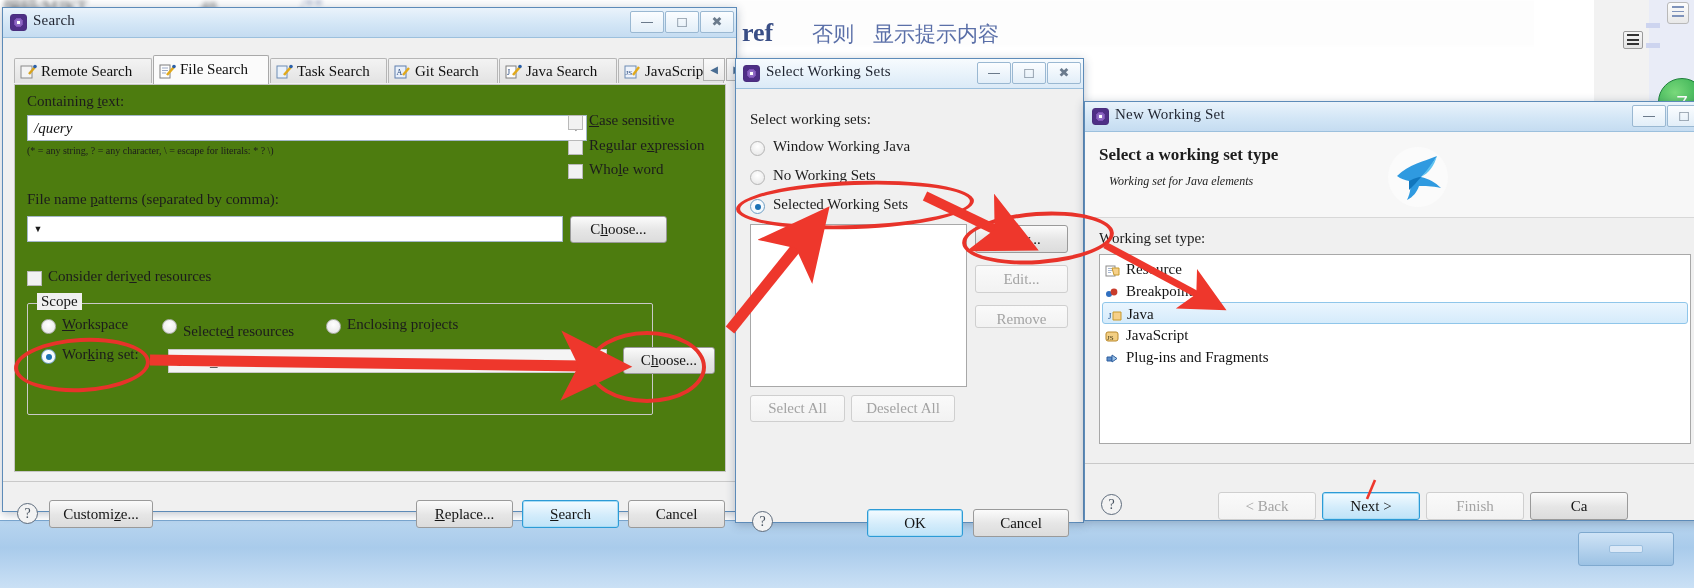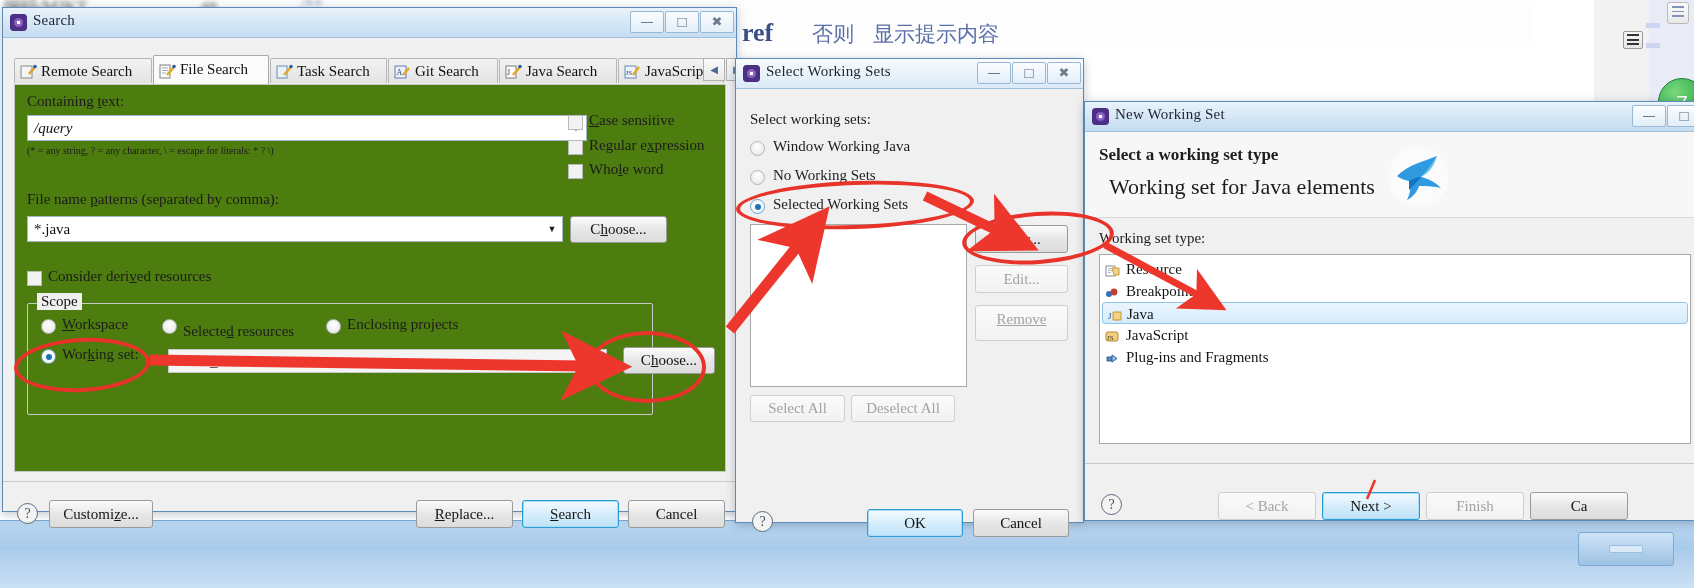--- a/index.html
+++ b/index.html
@@ -362,21 +362,20 @@
 
       <div class="chk" style="left:553px;top:55px;"></div>
       <div class="lbl" style="left:574px;top:52px;">Regular e<span class="u">x</span>pression</div>
 
       <div class="chk" style="left:553px;top:79px;"></div>
       <div class="lbl" style="left:574px;top:76px;">Who<span class="u">l</span>e word</div>
 
       <div class="lbl" style="left:12px;top:106px;">File name <span class="u">p</span>atterns (separated by comma):</div>
 
       <div class="combo" style="left:12px;top:131px;width:536px;height:26px;">
-        <div class="val">*.java</div>
         <div class="arrow"></div>
       </div>
 
       <div class="btn" style="left:555px;top:131px;width:97px;height:27px;line-height:25px;">C<span class="u">h</span>oose...</div>
 
 
       <div class="chk" style="left:12px;top:186px;"></div>
       <div class="lbl" style="left:33px;top:183px;">Consider deri<span class="u">v</span>ed resources</div>
 
       <div class="group" style="left:12px;top:218px;width:626px;height:112px;">
@@ -445,21 +444,21 @@
     <div class="lbl" style="left:37px;top:107px;">Selected Working Sets</div>
 
     <div class="listbox" style="left:14px;top:135px;width:217px;height:163px;"></div>
 
     <div class="btn" style="left:239px;top:136px;width:93px;height:28px;line-height:26px;">
       <span>New...</span>
     </div>
     <div class="btn disabled" style="left:239px;top:176px;width:93px;height:28px;line-height:26px;">
       <span>Edit...</span>
     </div>
-    <div class="btn disabled" style="left:239px;top:216px;width:93px;height:36px;line-height:26px;text-decoration:underline;">
+    <div class="btn disabled" style="left:239px;top:216px;width:93px;height:23px;line-height:26px;">
       <span>Remove</span>
     </div>
 
     <div class="btn disabled flatlight" style="left:14px;top:306px;width:95px;height:27px;line-height:25px;">
       <span>Select All</span>
     </div>
     <div class="btn disabled flatlight" style="left:115px;top:306px;width:104px;height:27px;line-height:25px;">
       <span>Deselect All</span>
     </div>
 
@@ -482,21 +481,21 @@
       <div class="tb-btn tb-max">
           <span></span>
         </div>
     </div>
   </div>
 
   <div class="dlg-body">
 
     <div style="position:absolute;left:0;top:0;right:0;height:86px;background:#f7f7f7;border-bottom:1px solid #d8d8d8;overflow:hidden;">
       <div class="lbl b" style="left:14px;top:13px;font-size:17px;">Select a working set type</div>
-      <div class="lbl" style="left:24px;top:42px;font-size:22px;">Working set for Java elements</div>
+      <div class="lbl" style="left:24px;top:42px;font-size:12px;font-style:italic;">Working set for Java elements</div>
       <div class="bird" style="left:302px;top:14px;">
         <svg width="62" height="62" viewBox="0 0 62 62">
           <circle cx="31" cy="31" r="30" fill="#fbfbfb"></circle>
           <path d="M10 30 C22 18, 36 16, 50 10 C44 20, 40 26, 34 31 C42 33, 48 36, 54 42 C44 40, 38 40, 32 40 C30 46, 26 51, 20 54 C24 46, 24 40, 22 35 C18 34, 14 33, 10 30 Z" fill="#2f9ae0"></path>
           <path d="M22 35 C26 33, 31 31, 34 31 C30 36, 26 40, 22 44 Z" fill="#1176bd"></path>
           <path d="M34 31 C42 27, 47 20, 50 10 C42 22, 38 27, 34 31 Z" fill="#5fc2ef"></path>
         </svg>
       </div>
     </div>
 

